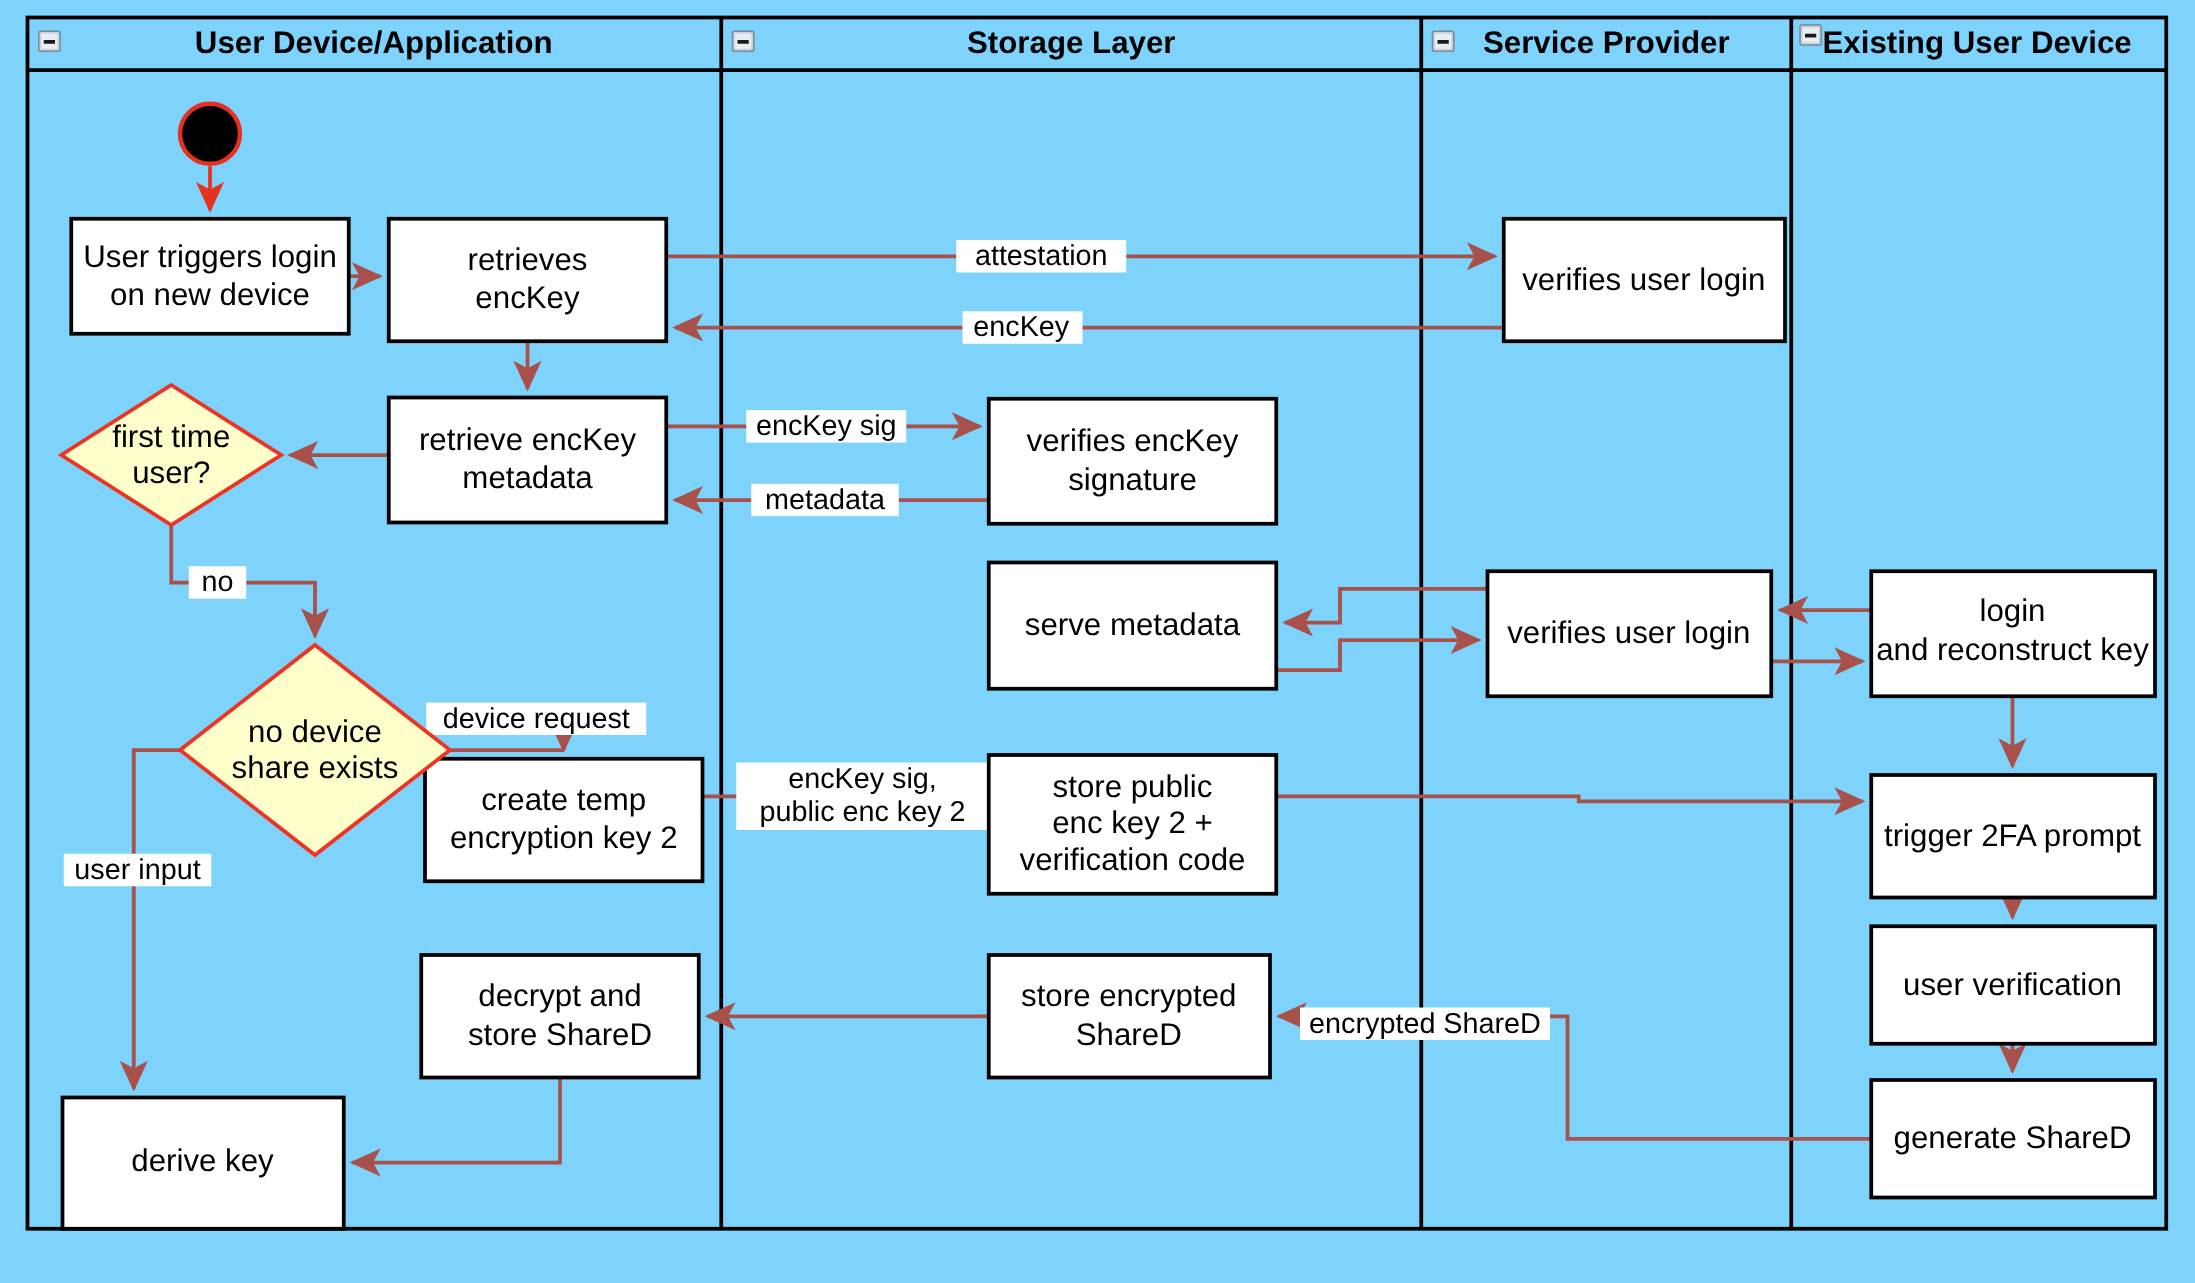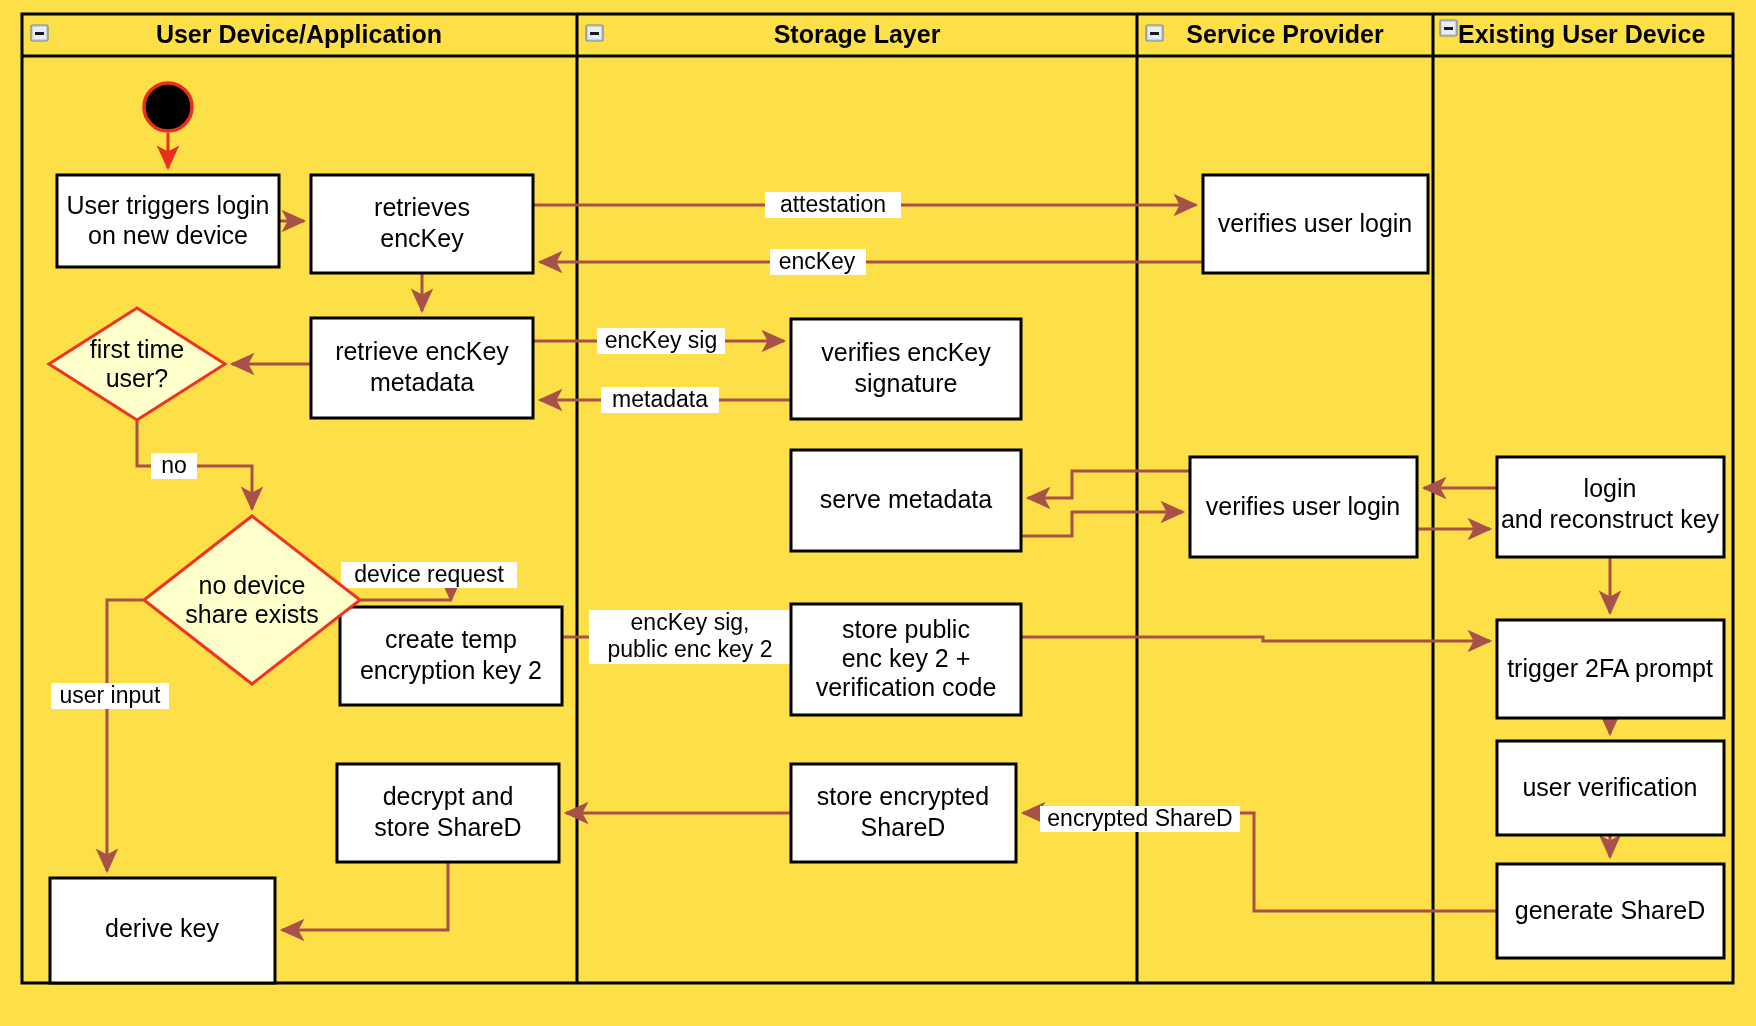--- a/index.html
+++ b/index.html
@@ -10,21 +10,21 @@
   body {
     width: 1756px;
     height: 1026px;
     font-family: "Liberation Sans", sans-serif;
     overflow: hidden;
   }
   #diagram-root {
     position: relative;
     width: 1756px;
     height: 1026px;
-    background: #fde047;
+    background: #7dd3fc;
   }
   svg#canvas {
     position: absolute;
     left: 0;
     top: 0;
     width: 1756px;
     height: 1026px;
     shape-rendering: geometricPrecision;
   }
   .lane-frame      { fill: none; stroke: #000000; stroke-width: 3; }

